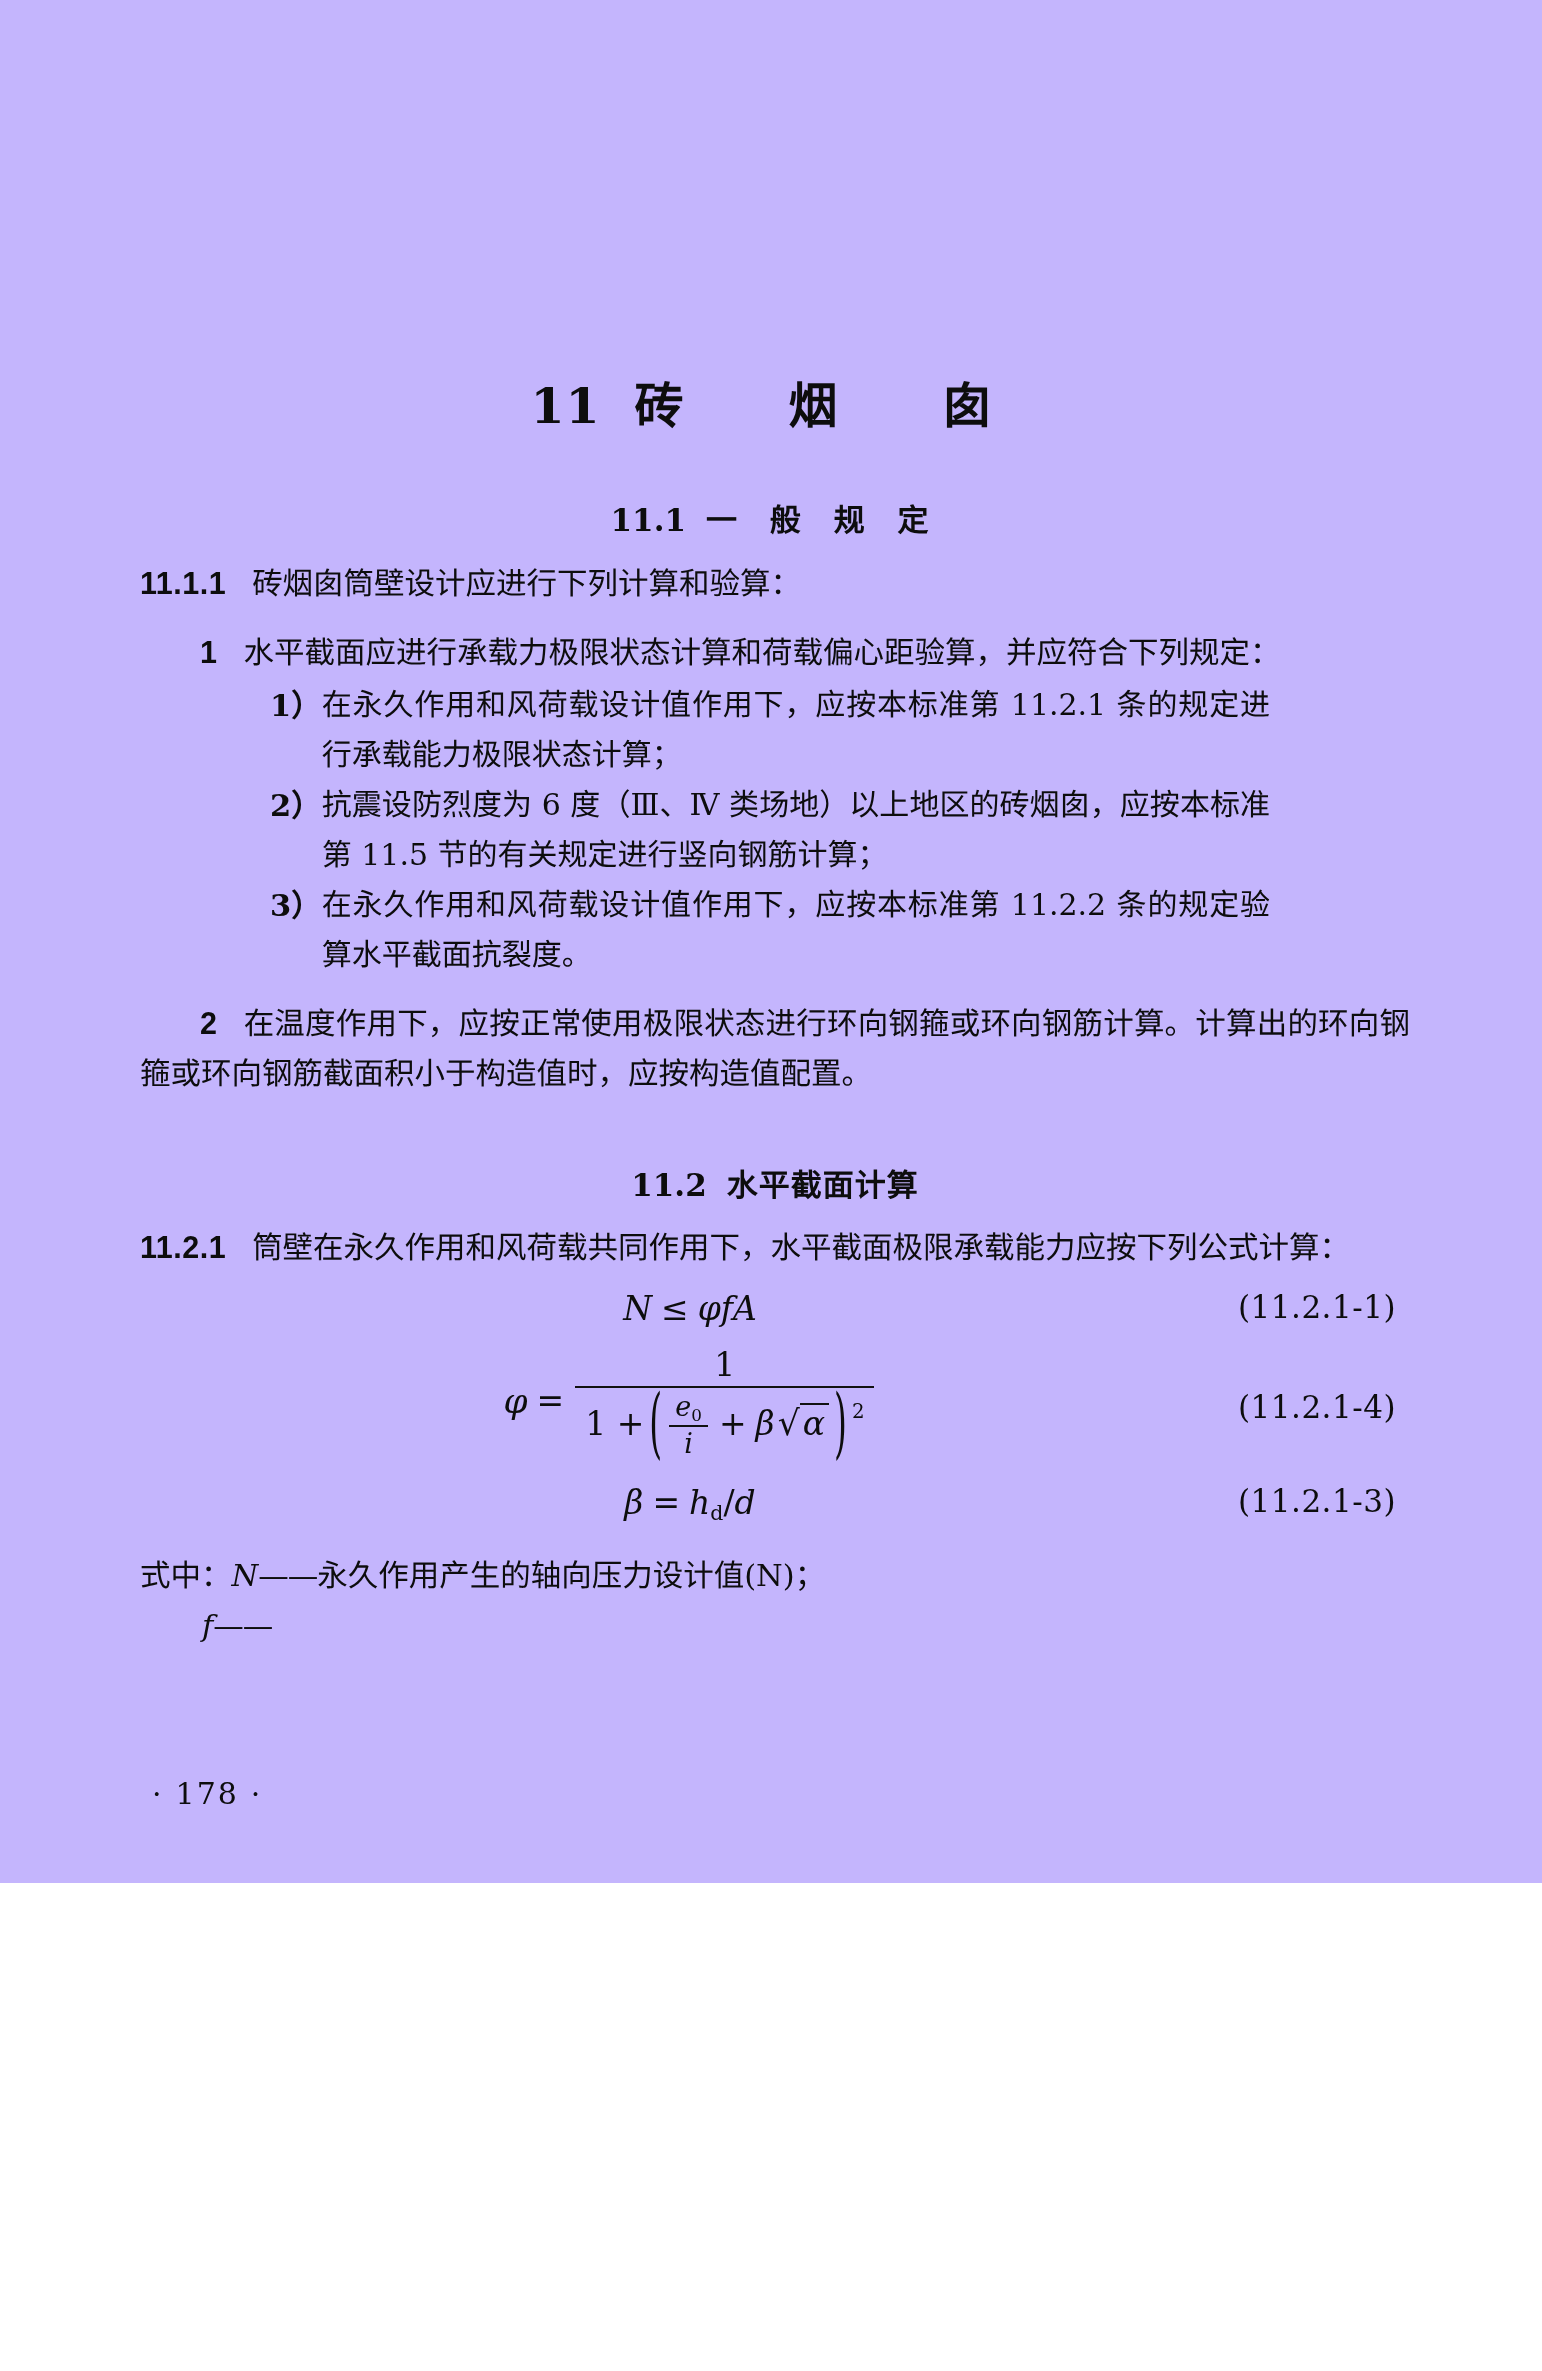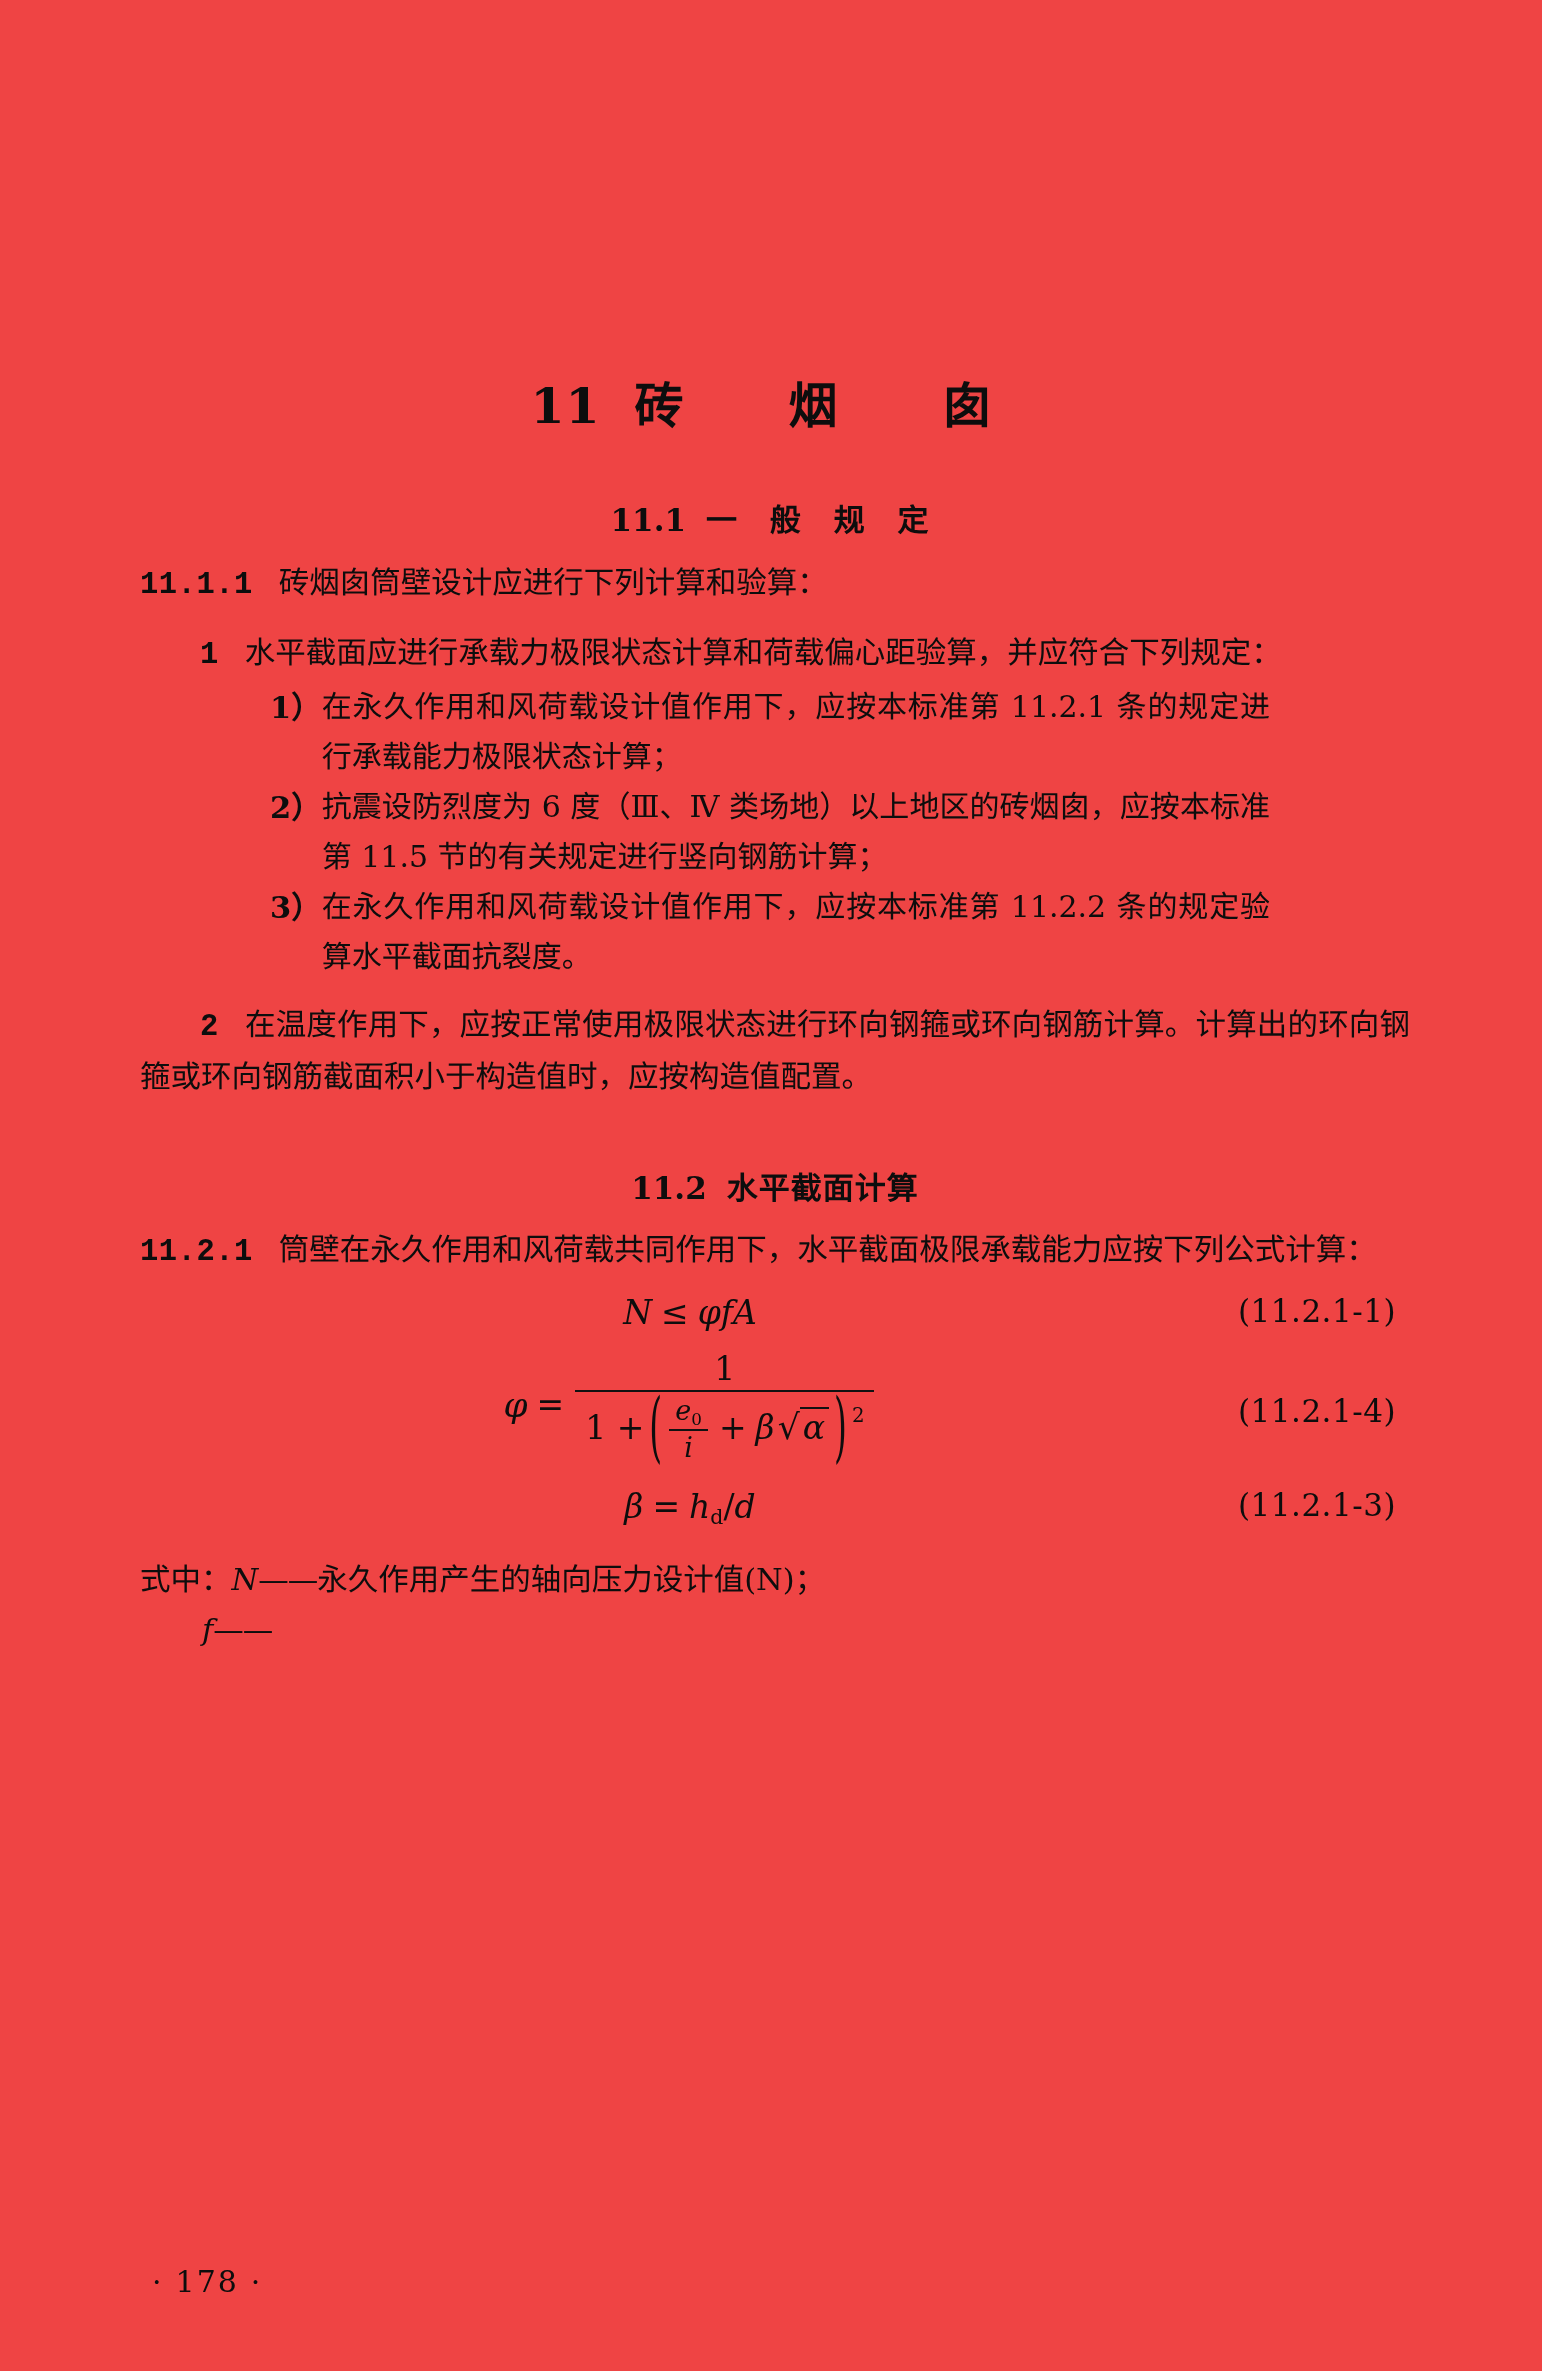--- a/index.html
+++ b/index.html
@@ -8,23 +8,23 @@
     padding: 0;
     background: #ffffff;
   }
   body {
     font-family: "DejaVu Serif", "Liberation Serif", serif;
     color: #0d0d0d;
   }
   .page {
     position: relative;
     width: 1542px;
-    height: 2371px;
+    height: 1883px;
     margin: 0 auto;
-    background: #ef4444;
+    background: #c4b5fd;
     overflow: hidden;
     box-sizing: border-box;
   }
   .content {
     position: absolute;
     left: 140px;
     top: 0;
     width: 1270px;
     height: 2371px;
   }
@@ -71,21 +71,21 @@
     font-size: 30.5px;
     line-height: 50px;
     text-align: justify;
     text-justify: inter-ideograph;
   }
   .para {
     margin-top: 18px;
   }
   .clause-no {
     font-weight: bold;
-    font-family: Liberation Mono, monospace;
+    font-family: Liberation Sans, sans-serif;
     letter-spacing: 0.5px;
   }
   .gap-md { display: inline-block; width: 26px; }
   .indent2 { text-indent: 60px; }
 
   
   .sublist {
     margin-top: 2px;
     padding-left: 0;
   }

